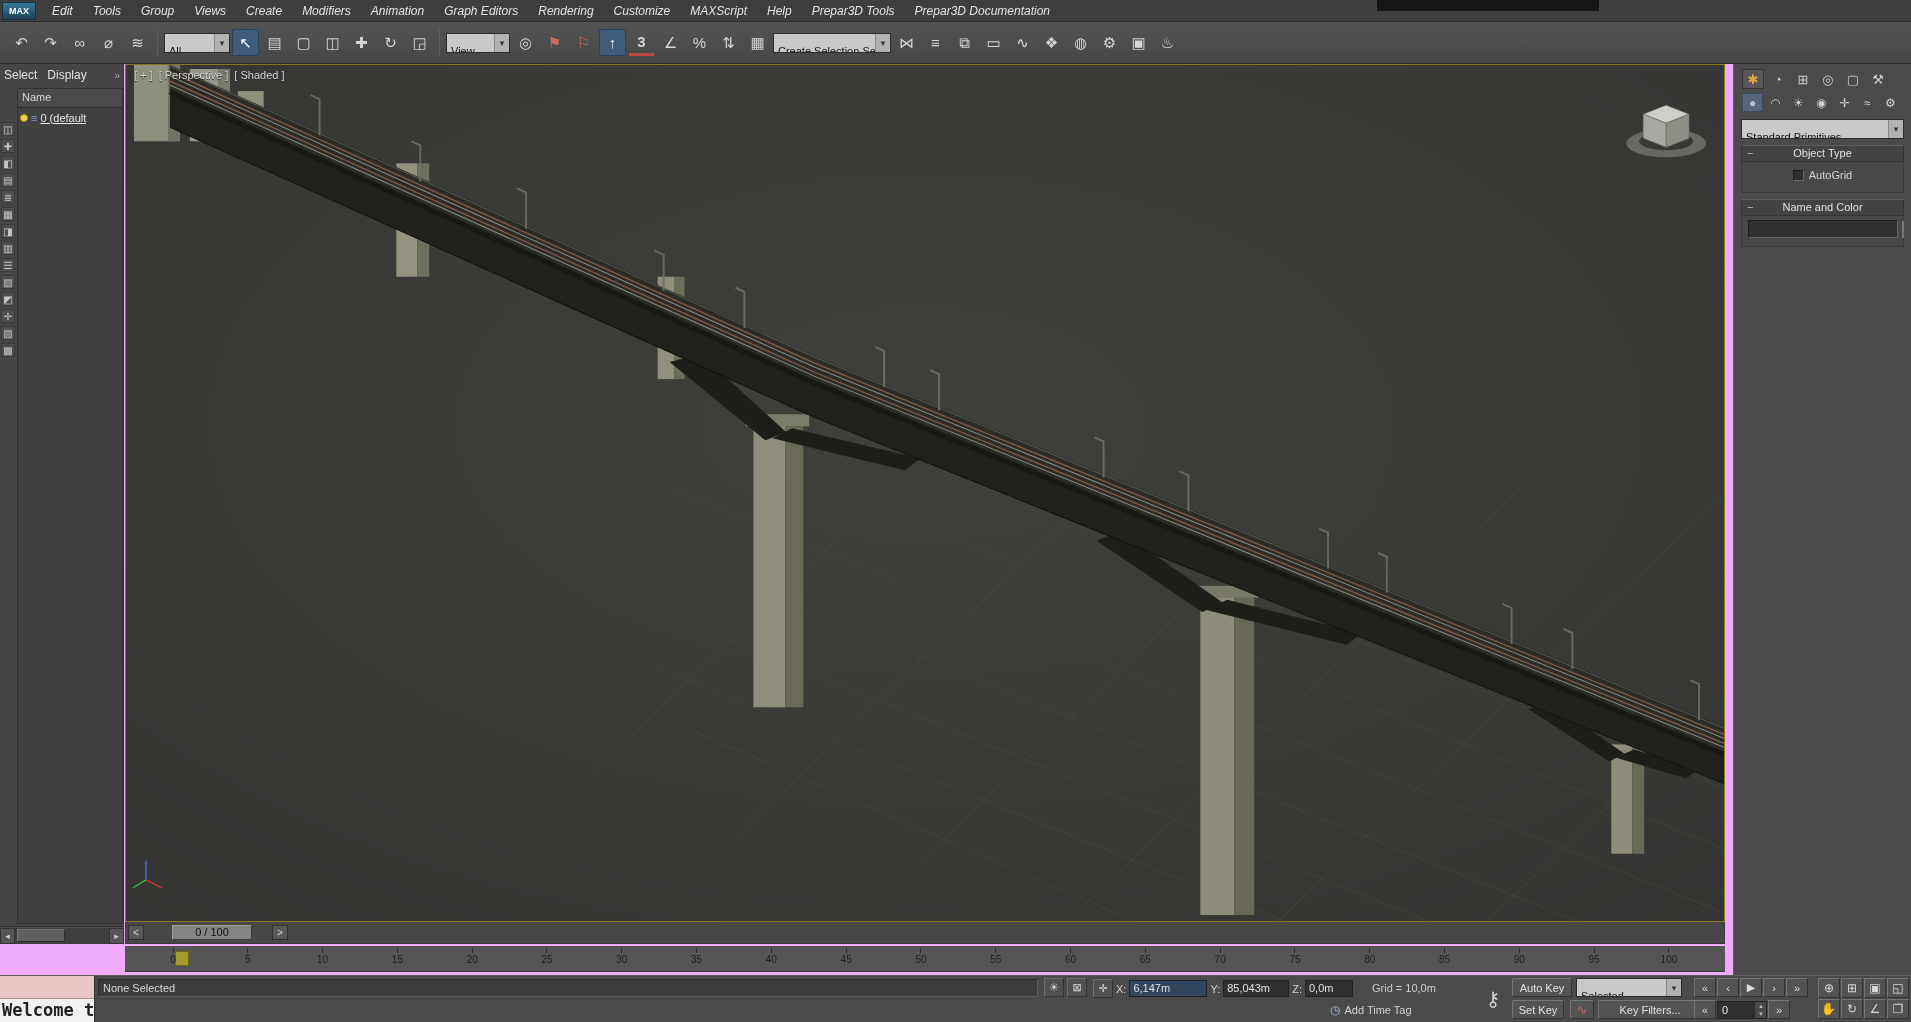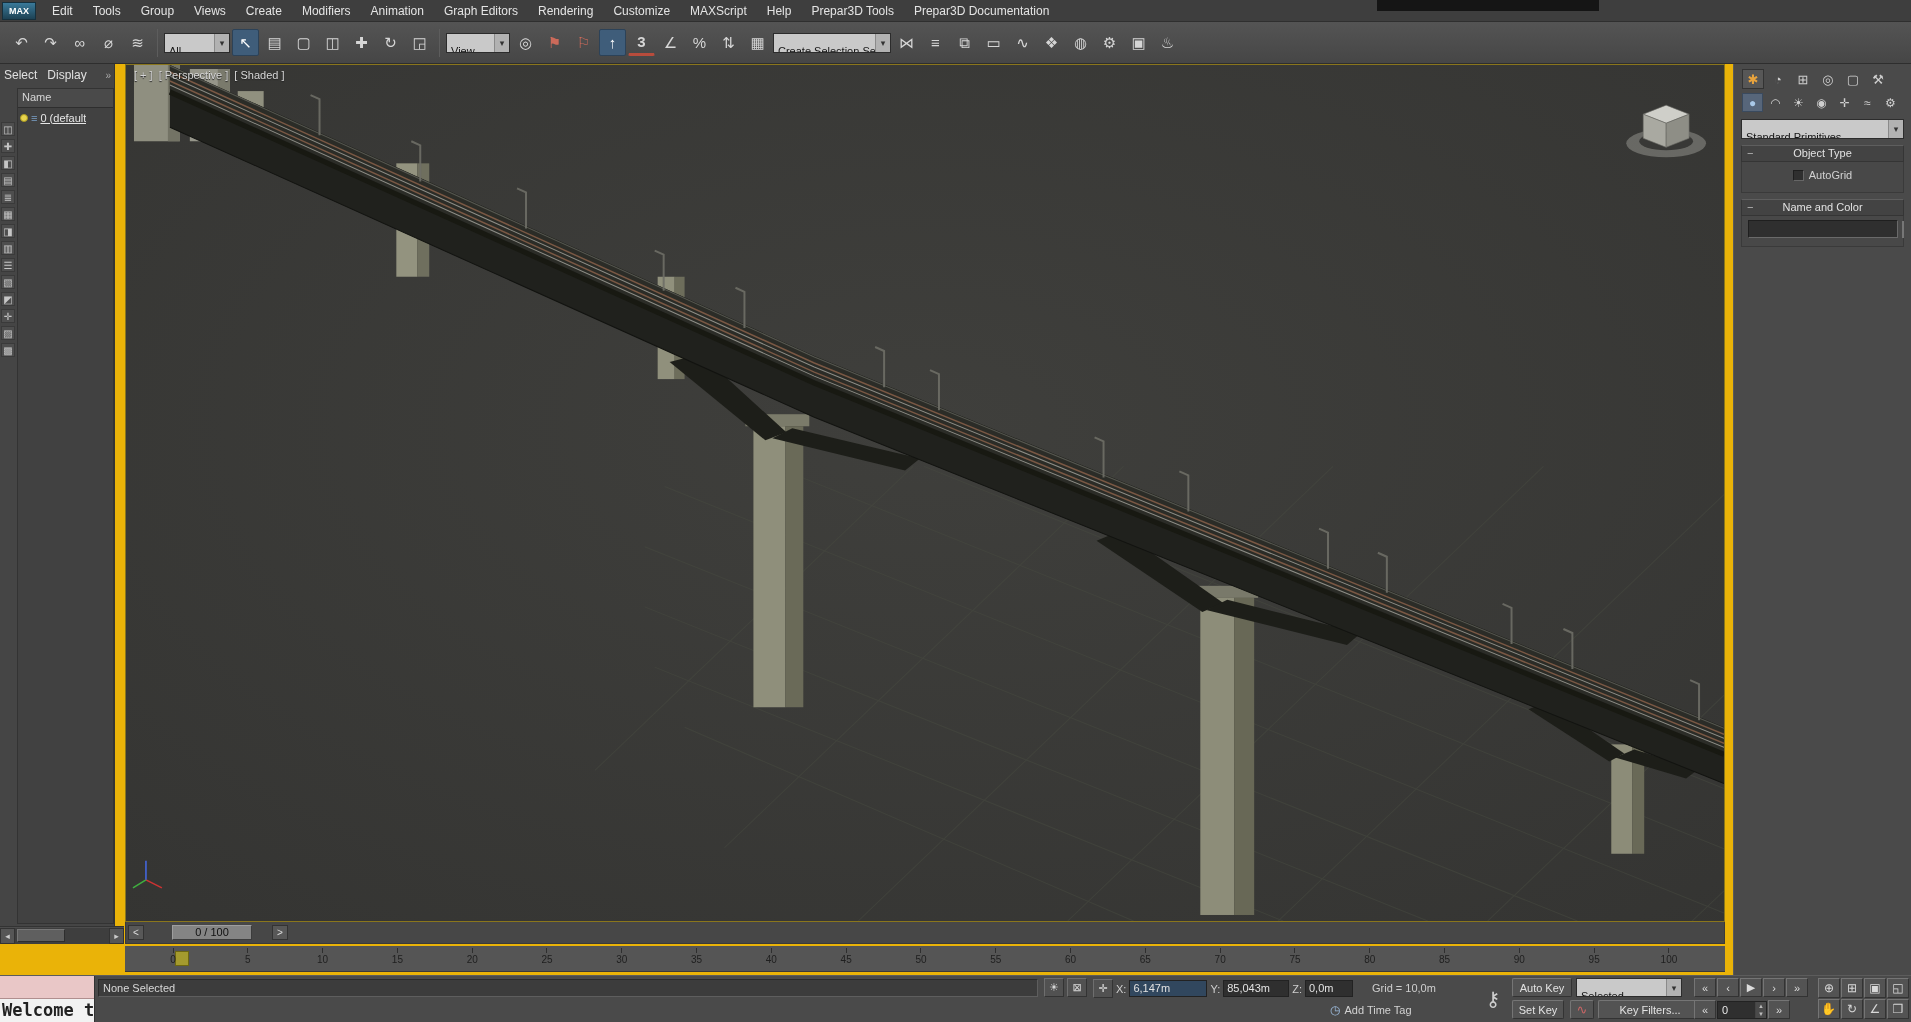--- a/index.html
+++ b/index.html
@@ -1,40 +1,40 @@
 <!DOCTYPE html>
 <html><head>
 <meta charset="utf-8">
 <style>
   * { box-sizing: border-box; margin:0; padding:0; }
   html,body { background:#2a2a2a; }
   body { font-family:"Liberation Sans", sans-serif; }
-  .app { position:relative; width:1911px; height:1022px; background:#eab308; overflow:hidden; color:#dcdcdc; font-size:12px; }
+  .app { position:relative; width:1911px; height:1022px; background:#f0abfc; overflow:hidden; color:#dcdcdc; font-size:12px; }
 
   
   .menubar { position:absolute; left:0; top:0; width:1911px; height:22px; background:#3e3e3e; border-bottom:1px solid #2f2f2f; display:flex; align-items:center; }
   .logo { width:34px; height:18px; margin:0 6px 0 2px; background:linear-gradient(#3a7a9a,#1d4254); color:#fff; font-size:9px; font-weight:bold; display:flex; align-items:center; justify-content:center; border:1px solid #16303d; }
-  .menu-items { display:flex; height:22px; }
+  .menu-items { display:flex; height:22px;font-style:italic; }
   .menu-items > div { padding:0 10px; line-height:22px; color:#e4e4e4; cursor:default; }
   .dark-strip { position:absolute; left:1377px; top:0; width:222px; height:11px; background:#151515; }
 
   
   .toolbar { position:absolute; left:0; top:22px; width:1911px; height:42px; background:linear-gradient(#545454,#464646); border-bottom:1px solid #2e2e2e; display:flex; align-items:center; padding-left:8px; gap:2px; }
   .tsep { width:1px; height:28px; background:#363636; border-right:1px solid #5d5d5d; margin:0 4px; }
   .ticon { width:27px; height:27px; display:flex; align-items:center; justify-content:center; font-size:15px; color:#d6d6d6; border:1px solid transparent; border-radius:2px; cursor:default; }
   .ticon.active { background:#3f5d7a; border:1px solid #2c4258; color:#fff; }
   [data-name="snap-3d-icon"] { border-bottom:3px solid #b84c3c !important; font-weight:bold; }
   [data-name="select-and-manipulate-icon"], [data-name="keyboard-override-icon"] { color:#cc6a5a; }
   .iconrow { display:flex; gap:2px; }
   .dd { background:#c9c9c9; color:#141414; border:1px solid #2c2c2c; height:20px; display:flex; align-items:center; font-size:11px; cursor:default; overflow:hidden; }
   .dd .dd-text { padding:0 4px; white-space:nowrap; overflow:hidden; flex:1;margin-top:16px; }
   .dd .dd-arrow { width:15px; align-self:stretch; background:#b2b2b2; border-left:1px solid #8a8a8a; display:flex; align-items:center; justify-content:center; font-size:9px; color:#333; }
 
   
-  .left-panel { position:absolute; left:0; top:64px; width:115px; height:880px; background:#454545; border-right:1px solid #333; }
+  .left-panel { position:absolute; left:0; top:64px; width:124px; height:880px; background:#454545; border-right:1px solid #333; }
   .lp-tabs { height:22px; display:flex; align-items:center; padding:0 4px; gap:10px; color:#e0e0e0; position:relative; }
   .lp-tabs .chev { position:absolute; right:3px; color:#aaa; font-size:10px; }
   .lp-body { position:absolute; left:0; top:24px; right:0; bottom:20px; }
   .dock-strip { position:absolute; left:0; top:34px; width:16px; display:flex; flex-direction:column; gap:3px; align-items:center; }
   .dock-strip span { width:14px; height:14px; font-size:10px; color:#c6c6c6; display:flex; align-items:center; justify-content:center; background:#4e4e4e; border:1px solid #3a3a3a; }
   .explorer { position:absolute; left:17px; top:0; right:0; bottom:0; background:#414141; border:1px solid #333; }
   .exp-header { height:19px; border-bottom:1px solid #2e2e2e; background:#4a4a4a; color:#d6d6d6; font-size:11px; padding:2px 4px; }
   .exp-row { height:19px; display:flex; align-items:center; gap:3px; padding:0 2px; font-size:11px; color:#e6e6e6; }
   .bulb-dot { width:8px; height:8px; border-radius:50%; background:#e8d44d; border:1px solid #a89820; flex:none; }
   .layer-glyph { color:#7aa0c8; font-size:11px; flex:none; }

